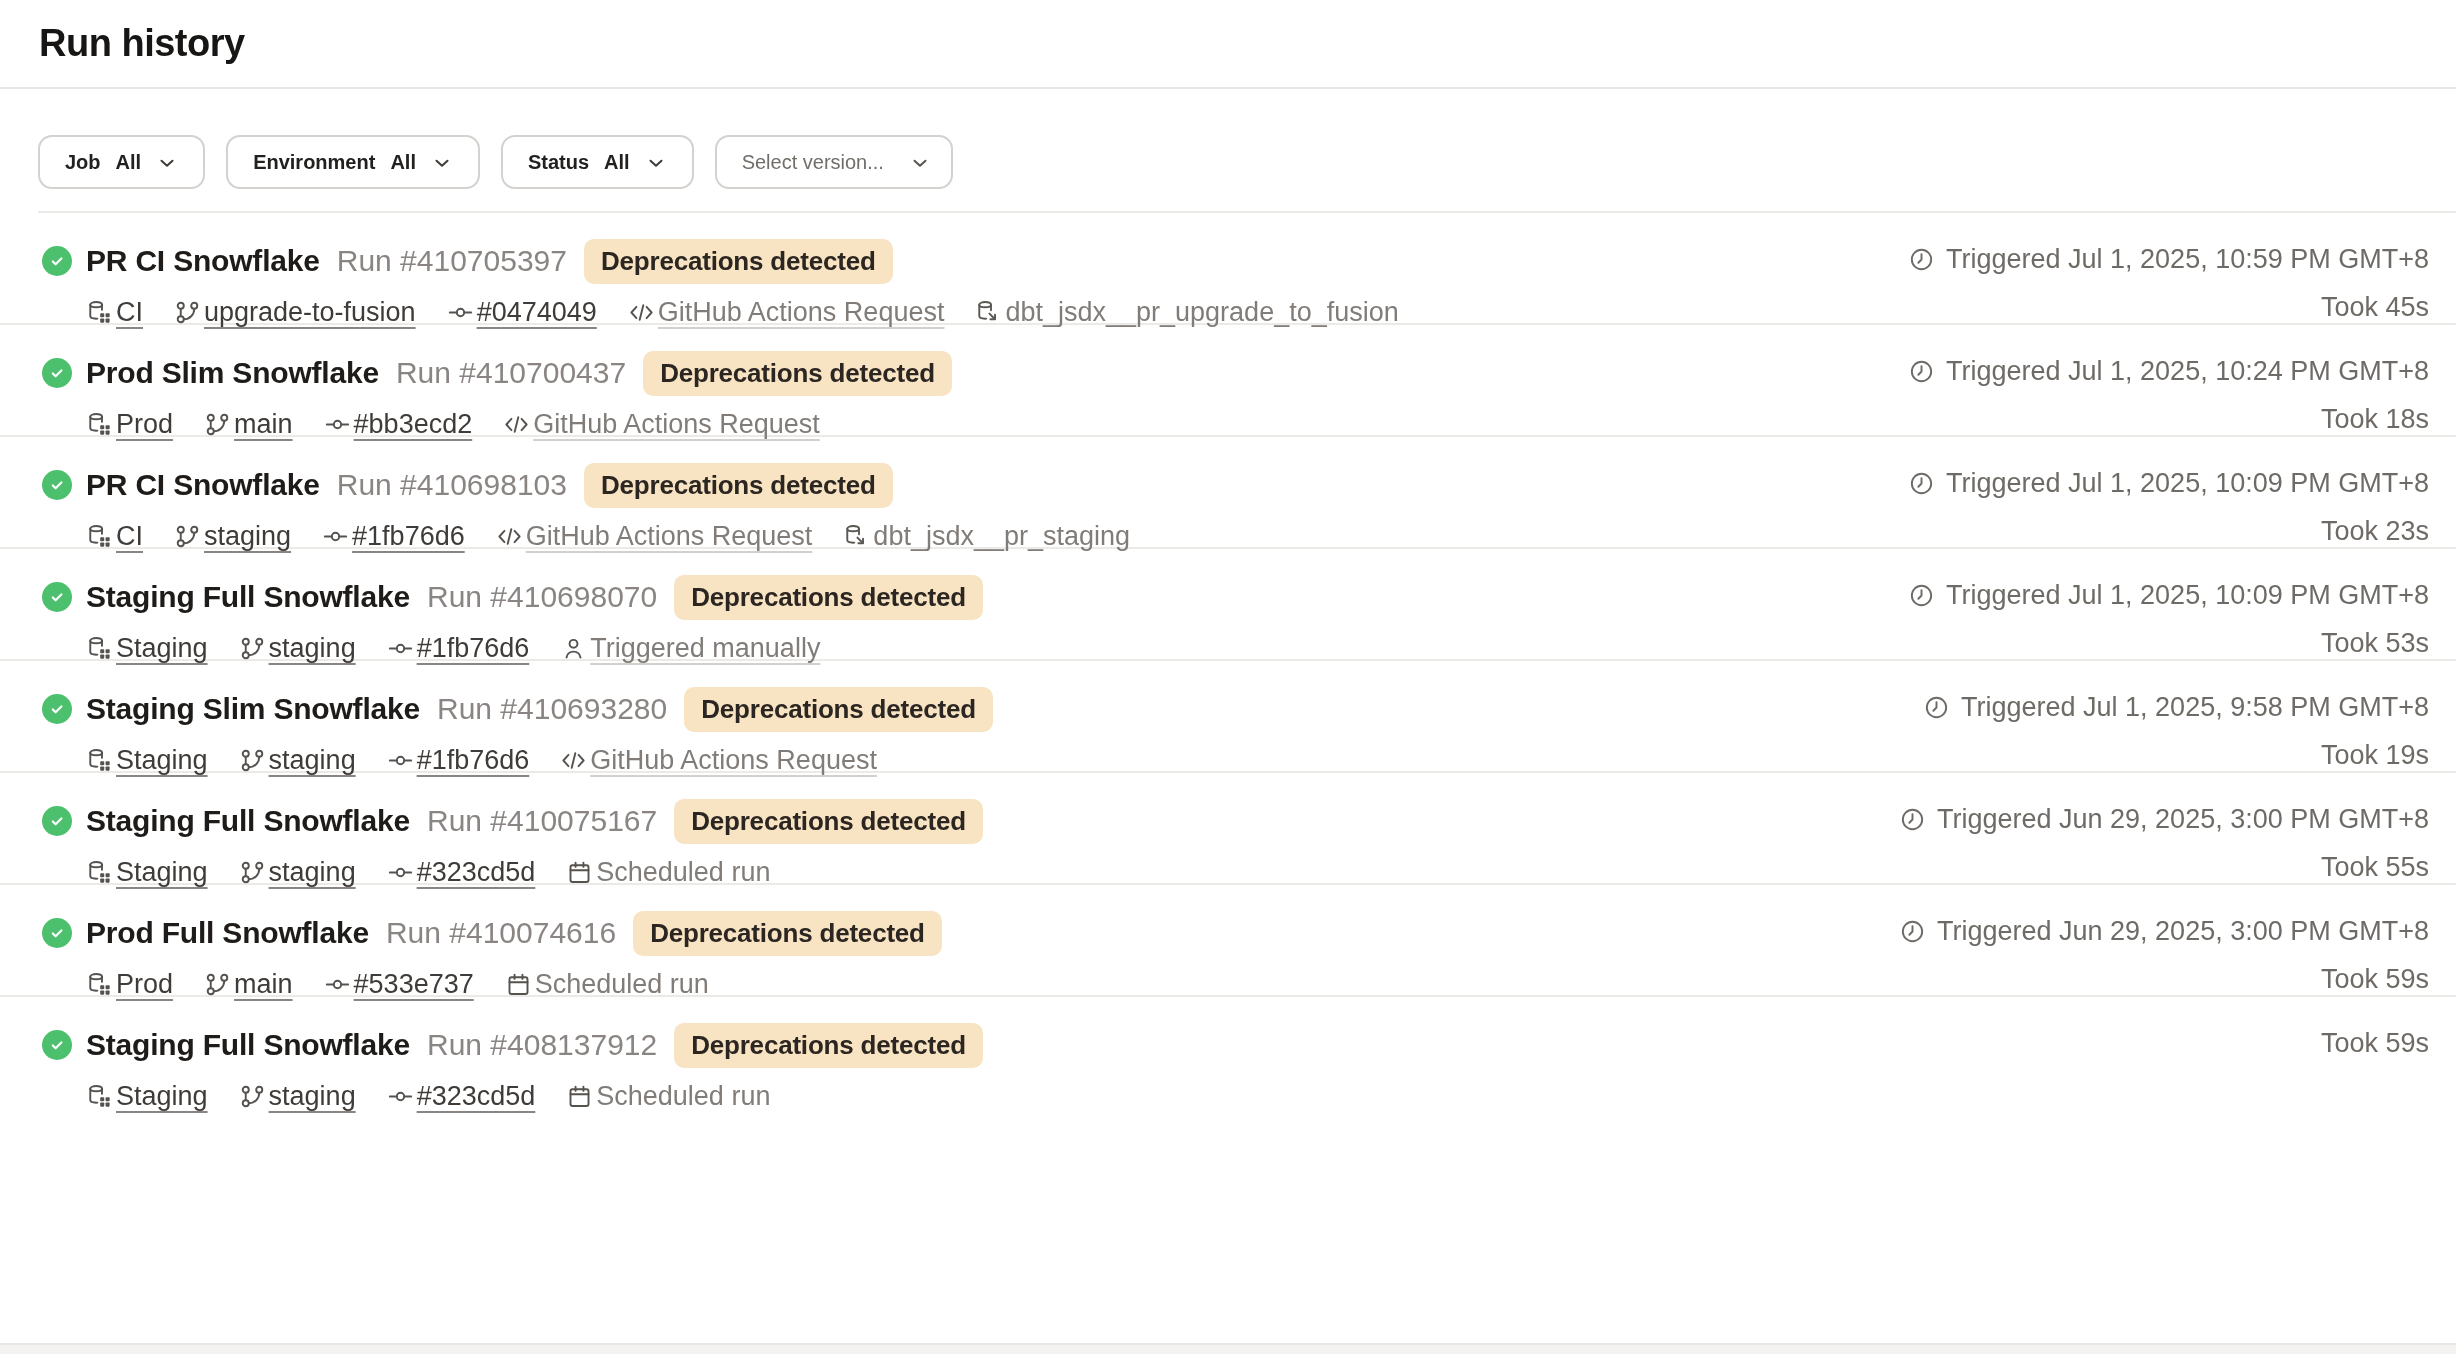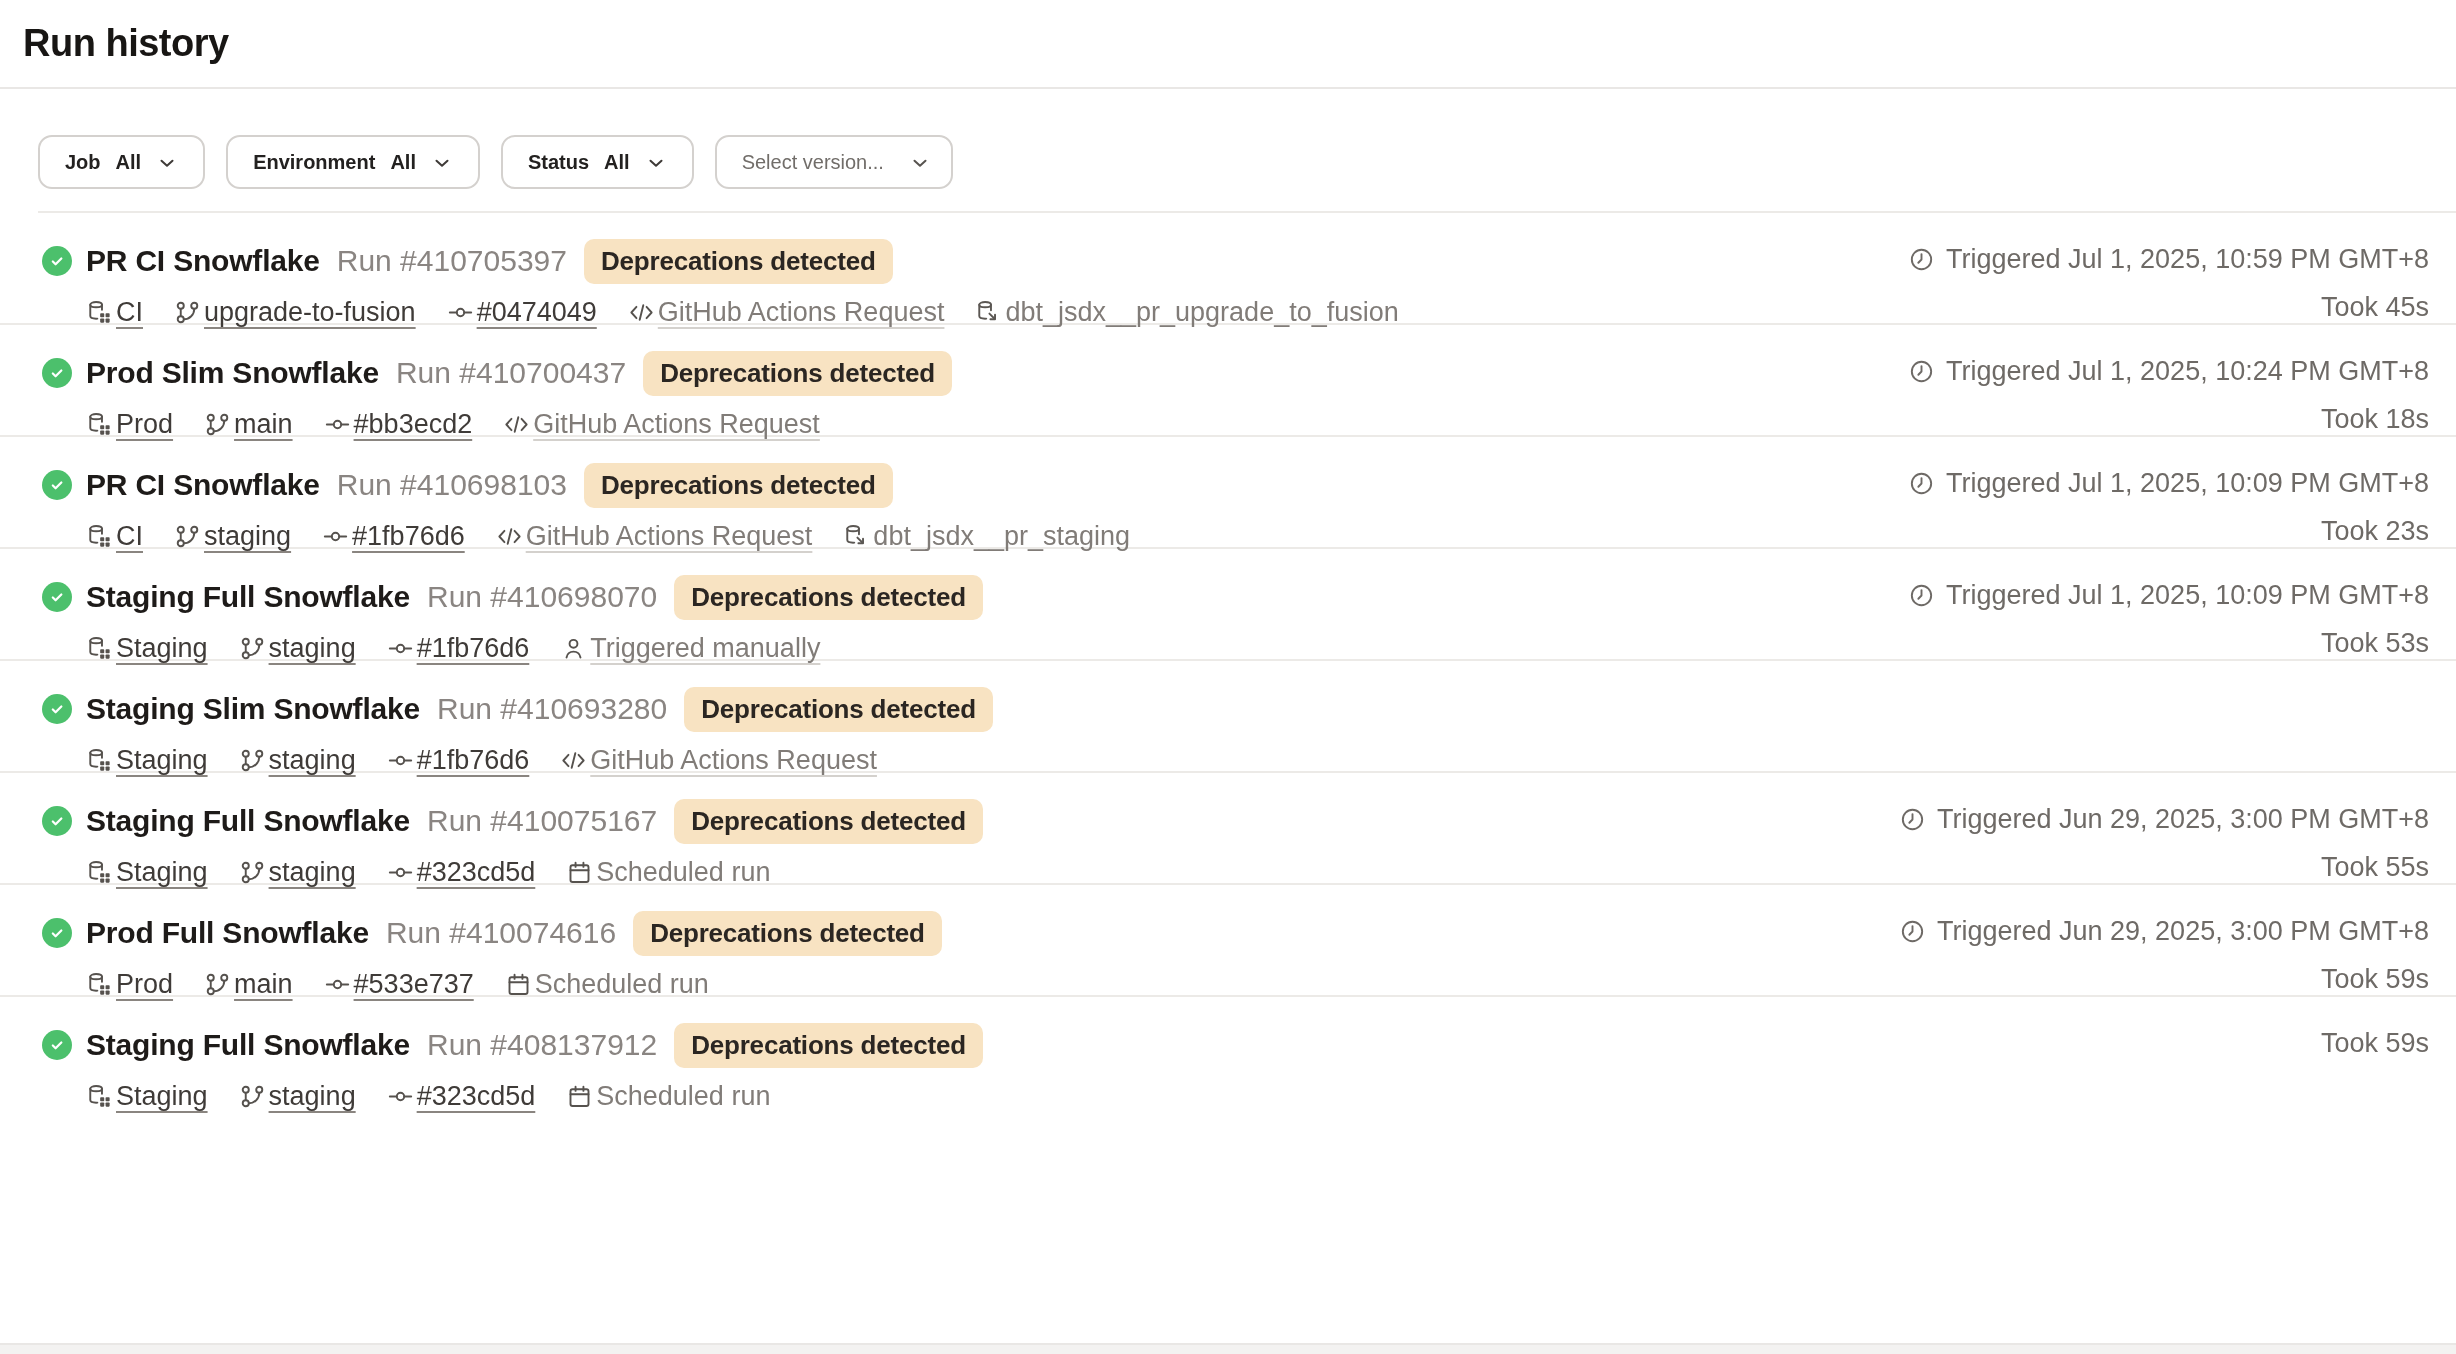--- a/index.html
+++ b/index.html
@@ -10,21 +10,21 @@
     --green:#4CC06C;
     --badge-bg:#F8E3C2;
     --badge-text:#2B2622;
     --link:#3F3B38;
     --muted:#817C78;
     --muted2:#6E6A66;
     --divider:#ECEAE7;
     --icon:#56524E;
   }
 
-  .page-header{ height:89px; display:flex; align-items:center; padding:0 40px 0 23px;
+  .page-header{ height:89px; display:flex; align-items:center; padding:0 40px 0 39px;
     border-bottom:2px solid #E9E7E5; }
   .page-title{ font-size:38px; font-weight:700; letter-spacing:-0.5px; color:#181614; }
 
   .filter-bar{ display:flex; align-items:center; gap:21px; margin:46px 0 0 38px; }
   .filter-btn{ display:inline-flex; align-items:center; gap:15px; height:54px;
     border:2px solid #D4D1CE; border-radius:14px; background:#fff; padding:0 25px;
     font-size:20px; font-weight:600; color:#232120; cursor:pointer; }
   .filter-btn .flabel{ font-weight:600; }
   .filter-btn .fvalue{ font-weight:600; }
   .filter-btn.placeholder{ color:#716D69; font-weight:500; padding-right:20px; }
@@ -501,20 +501,32 @@
               <polyline points="16.5 7 21 12 16.5 17"></polyline>
               <line x1="13.6" y1="5.5" x2="10.4" y2="18.5"></line>
             </svg>
           </span>
 
           <span class="meta-gray" data-name="trigger-label">GitHub Actions Request</span>
         </span>
 
       </div>
     </div>
+    <div class="run-side" data-name="run-side">
+      <span class="triggered-line" data-name="triggered-line">
+        <span class="meta-icon" data-name="clock-icon">
+          <svg viewBox="0 0 24 24">
+            <circle cx="12" cy="12" r="8.6"></circle>
+            <path d="M12 7.2V12l-2.8 2.9"></path>
+          </svg>
+        </span>
+        <span data-name="triggered-timestamp">Triggered Jul 1, 2025, 9:58 PM GMT+8</span>
+      </span>
+      <span class="took-label" data-name="duration-label">Took 19s</span>
+    </div>
   </div>
     <div class="run-row" data-name="run-row">
     <span class="status-icon" data-name="run-success-icon">
       <svg viewBox="0 0 24 24">
           <path d="M7 12.6l3.3 3.3L17.2 9" stroke="#ffffff" stroke-width="2.7" fill="none" stroke-linecap="round" stroke-linejoin="round"></path>
         </svg>
     </span>
     <div class="run-main" data-name="run-main">
       <div class="run-title-line" data-name="run-title-line">
         <span class="job-name" data-name="run-job-name">Staging Full Snowflake</span>

